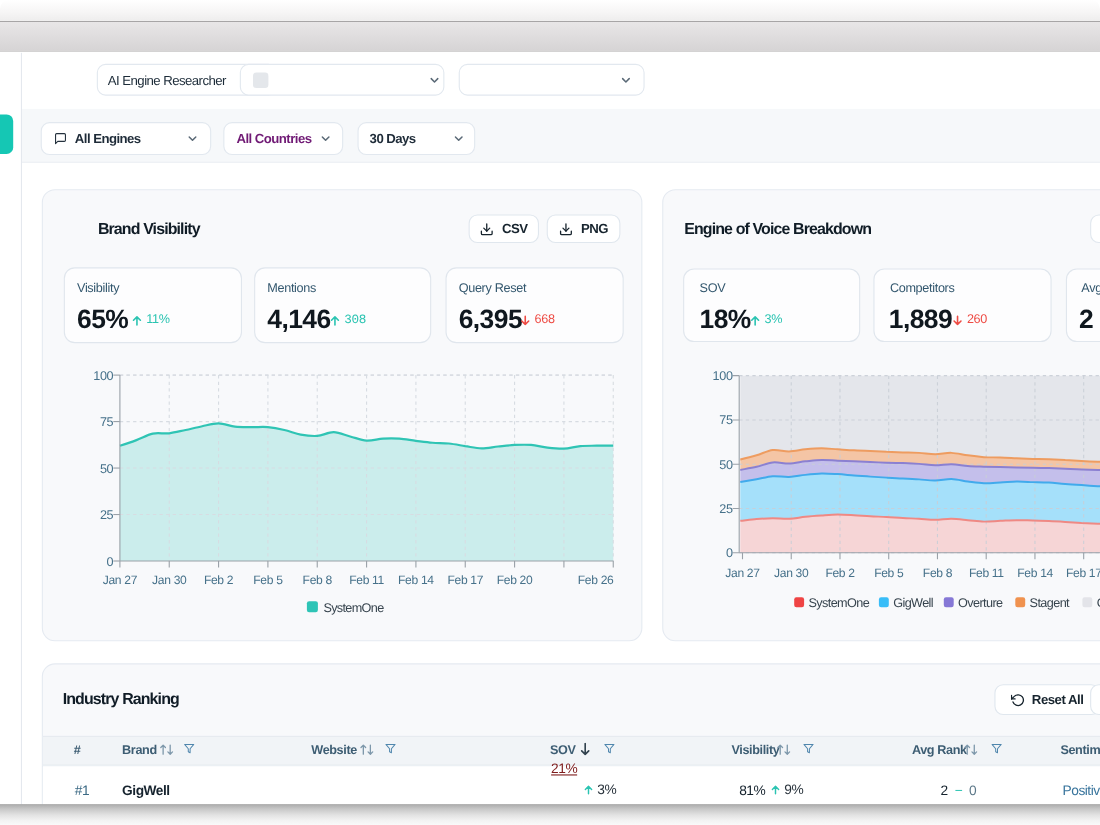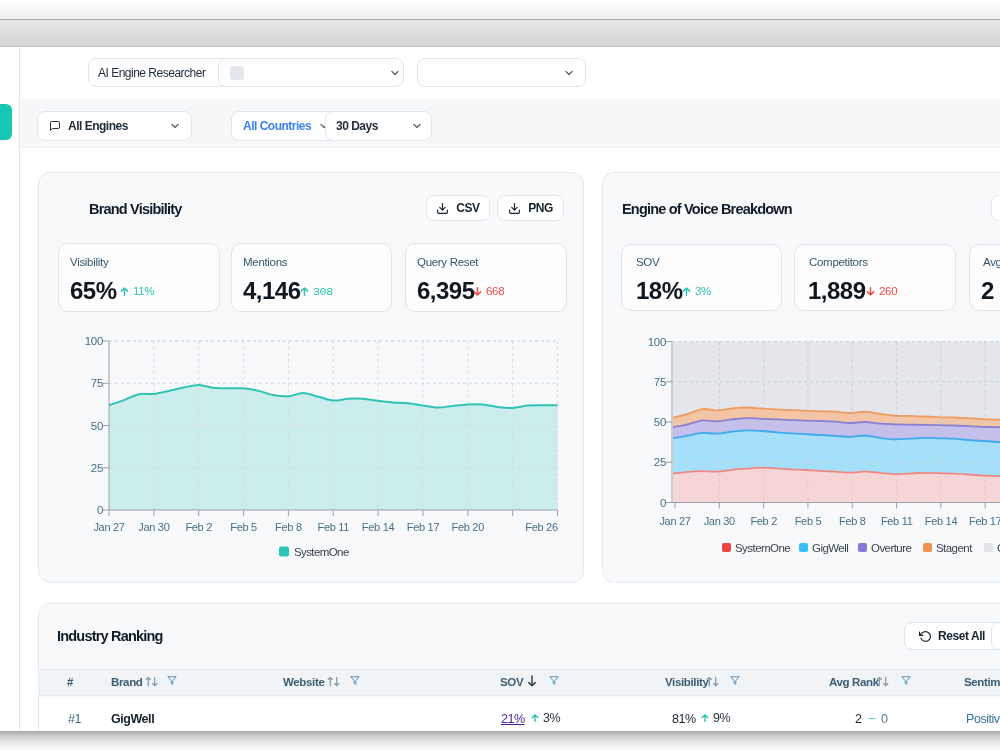--- a/index.html
+++ b/index.html
@@ -62,21 +62,21 @@
 
 <div class="dd" style="left:37px;top:111px;width:155px;height:30px;padding-left:11px;font-weight:bold;color:#1e2b38;">
   <svg style="width:12px;height:12px;margin-right:7px;" viewBox="0 0 24 24" fill="none" stroke="#25323e" stroke-width="2" stroke-linecap="round" stroke-linejoin="round">
       <path d="M21 15a2 2 0 0 1-2 2H7l-4 4V5a2 2 0 0 1 2-2h14a2 2 0 0 1 2 2z"></path>
     </svg>
   All Engines
   <svg class="chev" style="left:133px;top:10px;" viewBox="0 0 8 8">
       <path d="M1 2.5 L4 5.5 L7 2.5" fill="none" stroke="#5b6a77" stroke-width="1.4" stroke-linecap="round" stroke-linejoin="round"></path>
     </svg>
 </div>
-<div class="dd" style="left:203px;top:110.5px;width:109px;height:30px;padding-left:11px;font-weight:bold;color:#3b82f6;margin-left:28px;">All Countries
+<div class="dd" style="left:203px;top:110.5px;width:109px;height:30px;padding-left:11px;font-weight:bold;color:#701a75;">All Countries
   <svg class="chev" style="left:88px;top:10px;" viewBox="0 0 8 8">
       <path d="M1 2.5 L4 5.5 L7 2.5" fill="none" stroke="#5b6a77" stroke-width="1.4" stroke-linecap="round" stroke-linejoin="round"></path>
     </svg>
 </div>
 <div class="dd" style="left:325px;top:110.5px;width:107px;height:30px;padding-left:10px;font-weight:bold;color:#1e2b38;">30 Days
   <svg class="chev" style="left:87px;top:10px;" viewBox="0 0 8 8">
       <path d="M1 2.5 L4 5.5 L7 2.5" fill="none" stroke="#5b6a77" stroke-width="1.4" stroke-linecap="round" stroke-linejoin="round"></path>
     </svg>
 </div>
 
@@ -183,21 +183,21 @@
     <path d="M10.5 1.5 V10.5 M8.2 8.2 L10.5 10.5 L12.8 8.2" fill="none" stroke="#7e98ab" stroke-width="1.3" stroke-linecap="round" stroke-linejoin="round"></path>
   </svg>
 <svg class="abs" style="left:901px;top:675px;width:10px;height:11px;" viewBox="0 0 24 24" fill="none" stroke="#4f86ad" stroke-width="2.2" stroke-linejoin="round">
     <polygon points="22 3 2 3 10 12.46 10 19 14 21 14 12.46 22 3"></polygon>
   </svg>
 
 <div style="position:absolute;left:39px;top:697px;width:961px;height:35px;background:#fff;"></div>
 <div class="td" style="left:68px;top:712px;color:#3c6a85;">#1</div>
 <div class="td" style="left:111px;top:712px;font-weight:bold;color:#16232e;">GigWell</div>
 <div class="td" style="left:281px;top:741px;text-decoration:underline;color:#4d7c0f;">gigwell.com</div>
-<div class="td" style="left:501px;top:712px;color:#4c1d95;text-decoration:underline;">21%</div>
+<div class="td" style="left:501px;top:692px;color:#7f1d1d;text-decoration:underline;">21%</div>
 <div class="td teal" style="left:530px;top:711px;display:flex;align-items:center;"><svg style="width:10px;height:10px;margin-right:3px;" viewBox="0 0 12 12" fill="none" stroke="#2bc4b2" stroke-width="1.6" stroke-linecap="round" stroke-linejoin="round">
       <path d="M6 10.2 V2.2 M2.6 5.6 L6 2.2 L9.4 5.6"></path>
     </svg>3%</div>
 <div class="td" style="left:672px;top:712px;color:#16232e;">81%</div>
 <div class="td teal" style="left:700px;top:711px;display:flex;align-items:center;"><svg style="width:10px;height:10px;margin-right:3px;" viewBox="0 0 12 12" fill="none" stroke="#2bc4b2" stroke-width="1.6" stroke-linecap="round" stroke-linejoin="round">
       <path d="M6 10.2 V2.2 M2.6 5.6 L6 2.2 L9.4 5.6"></path>
     </svg>9%</div>
 <div class="td" style="left:855px;top:712px;color:#16232e;">2</div>
 <div class="td" style="left:868px;top:712px;color:#2bc4b2;">−&nbsp;&nbsp;<span style="color:#5b7788;">0</span></div>
 <div class="td" style="left:966px;top:712px;color:#38749c;">Positive</div>

